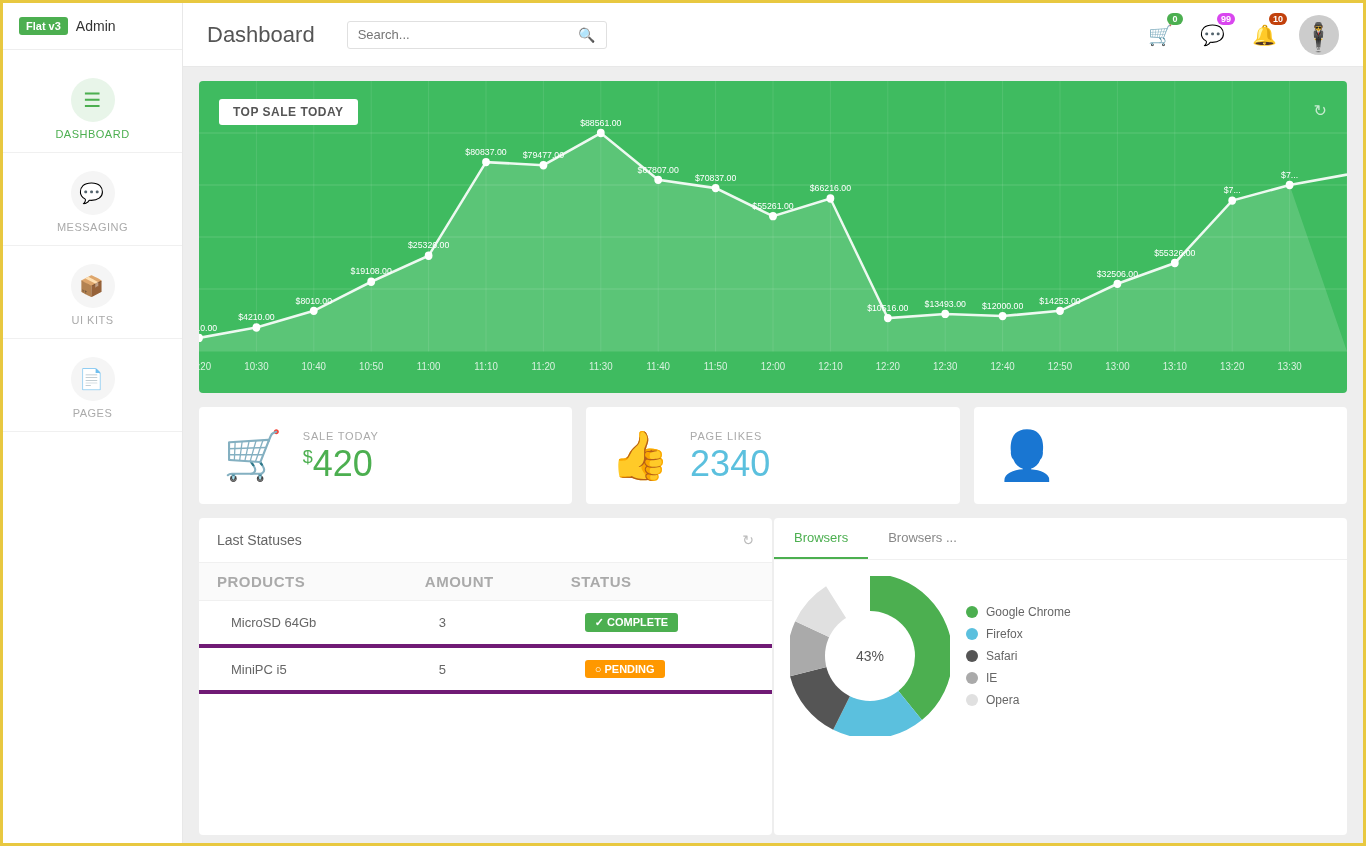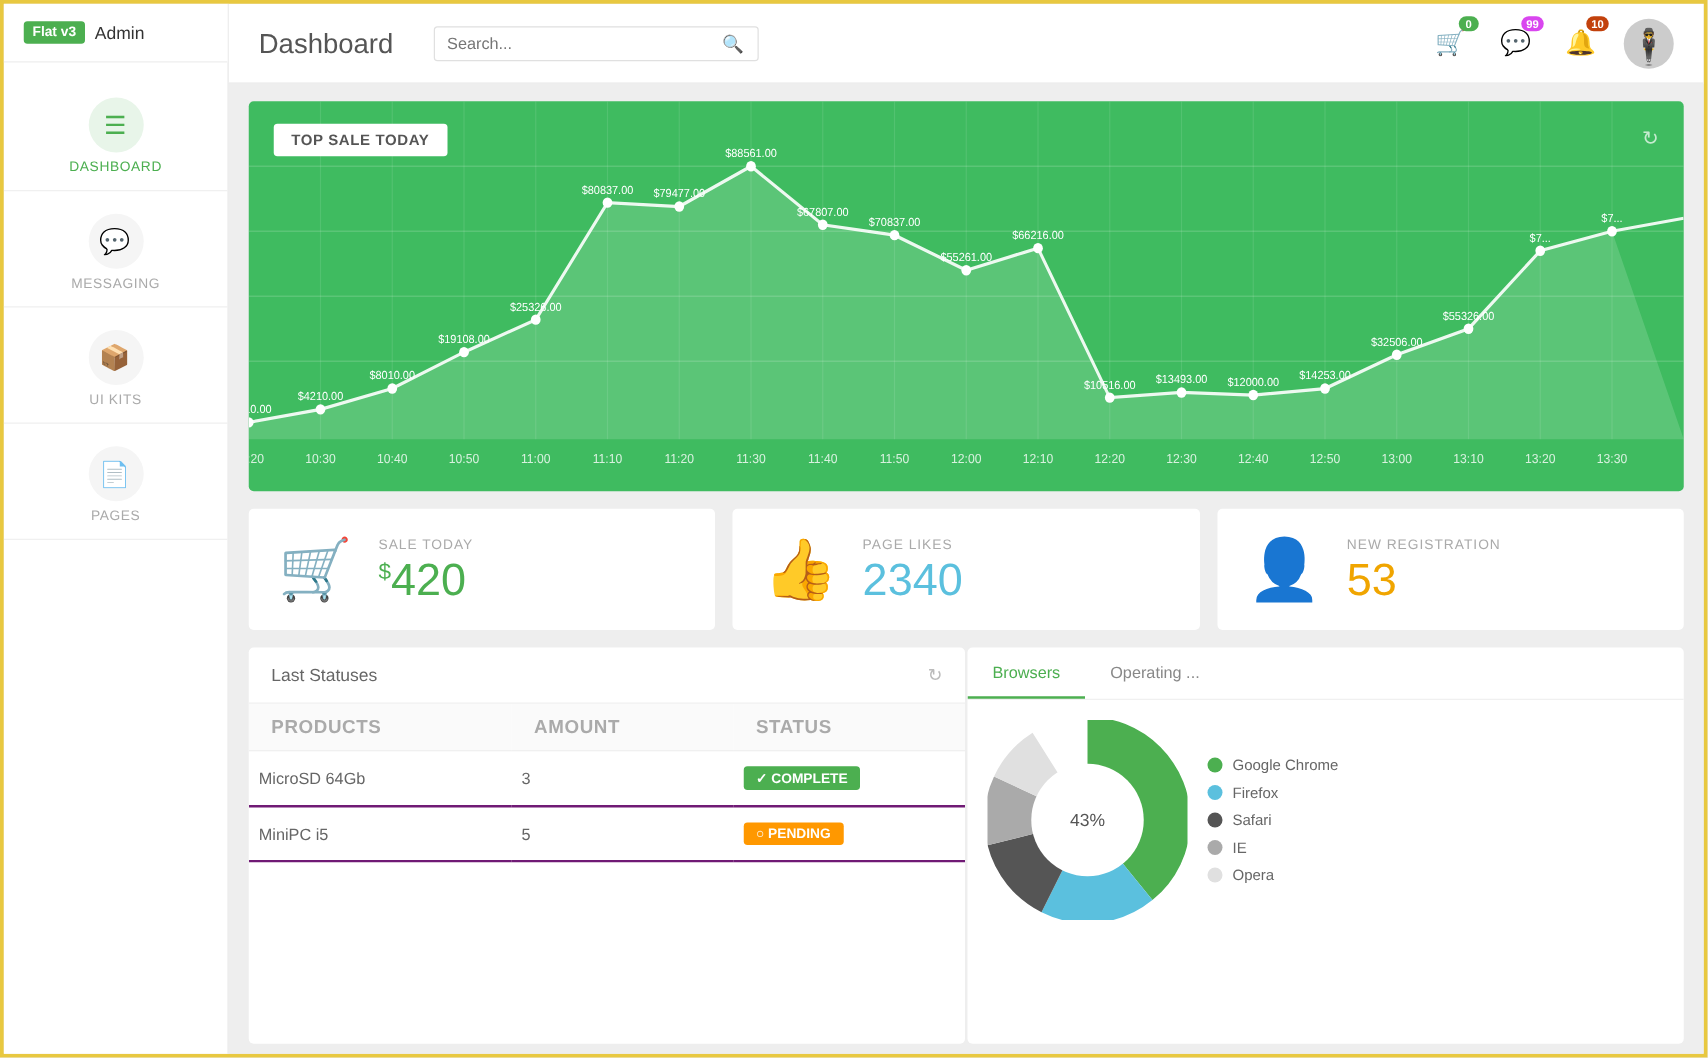--- a/index.html
+++ b/index.html
@@ -302,24 +302,24 @@
       text-align: left;
       padding: 10px 18px;
       font-size: 15px;
       color: #aaa;
       letter-spacing: 0.5px;
       text-transform: uppercase;
       border-bottom: 1px solid #f0f0f0;
       background: #fafafa;
     }
     .data-table td {
-      padding: 12px 8px;
+      padding: 12px 32px;
       font-size: 13px;
       color: #666;
-      border-bottom: 2px solid #701a75;
+      border-bottom: 4px solid #701a75;
     }
     .status-badge {
       display: inline-flex;
       align-items: center;
       gap: 5px;
       padding: 3px 10px;
       border-radius: 3px;
       font-size: 11px;
       font-weight: 600;
       text-align: center;
@@ -552,24 +552,20 @@
       </div>
       <div class="stat-card">
         <span class="stat-icon blue" style="font-size:48px;">👍</span>
         <div class="stat-info">
           <span class="stat-label">PAGE LIKES</span>
           <span class="stat-value blue">2340</span>
         </div>
       </div>
       <div class="stat-card">
         <span class="stat-icon orange" style="font-size:48px;">👤</span>
-        <div class="stat-info">
-          <span class="stat-label">NEW REGISTRATION</span>
-          <span class="stat-value orange">53</span>
-        </div>
       </div>
     </div>
 
     <div class="bottom-row">
 
       <div class="statuses-card">
         <div class="card-header">
           <span class="card-header-title">Last Statuses</span>
           <span class="card-header-icon">↻</span>
         </div>
@@ -602,21 +598,21 @@
     </td>
   </tr>
               </tbody>
           </table>
         </div>
       </div>
 
       <div class="browser-card">
         <div class="browser-tabs">
           <div class="browser-tab active">Browsers</div>
-          <div class="browser-tab">Operating ...</div>
+          <div class="browser-tab">Browsers ...</div>
         </div>
         <div class="browser-content">
           <div class="pie-chart-wrap">
             <svg width="160" height="160" viewBox="0 0 160 160">
 
               <circle cx="80" cy="80" r="55" fill="transparent" stroke="#4caf50" stroke-width="55" stroke-dasharray="135.1 314.16" stroke-dashoffset="0" transform="rotate(-90 80 80)"></circle>
               <circle cx="80" cy="80" r="55" fill="transparent" stroke="#5bc0de" stroke-width="55" stroke-dasharray="62.83 314.16" stroke-dashoffset="-135.1" transform="rotate(-90 80 80)"></circle>
               <circle cx="80" cy="80" r="55" fill="transparent" stroke="#555555" stroke-width="55" stroke-dasharray="47.12 314.16" stroke-dashoffset="-197.93" transform="rotate(-90 80 80)"></circle>
               <circle cx="80" cy="80" r="55" fill="transparent" stroke="#aaaaaa" stroke-width="55" stroke-dasharray="37.7 314.16" stroke-dashoffset="-245.05" transform="rotate(-90 80 80)"></circle>
               <circle cx="80" cy="80" r="55" fill="transparent" stroke="#e0e0e0" stroke-width="55" stroke-dasharray="31.42 314.16" stroke-dashoffset="-282.74" transform="rotate(-90 80 80)"></circle>

